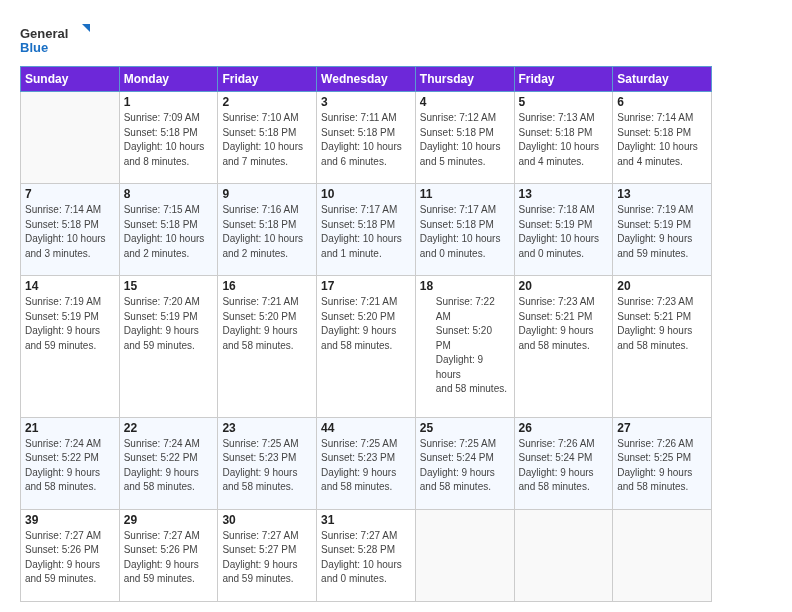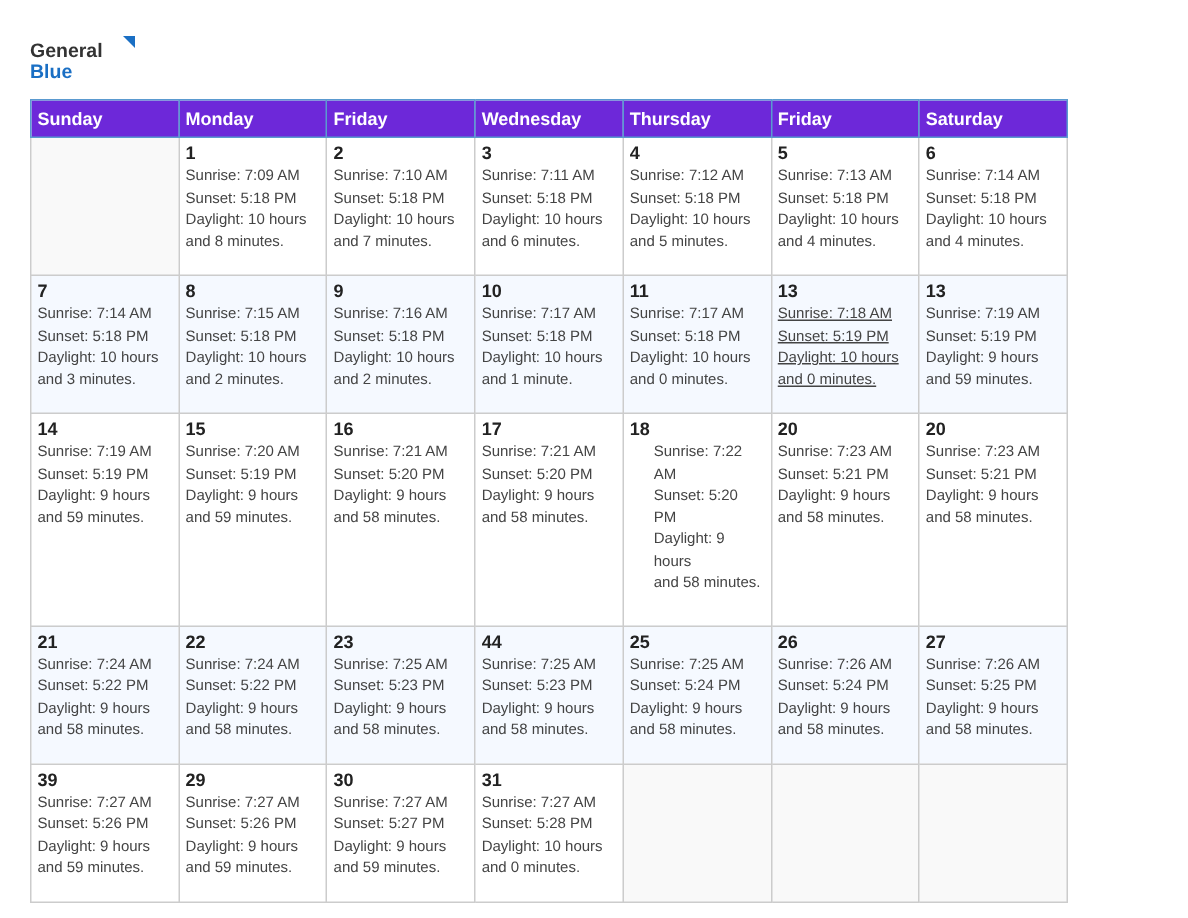--- a/index.html
+++ b/index.html
@@ -193,21 +193,21 @@
           </td>
           <td>
             <span class="day-num">11</span>
             <div class="day-info" style="white-space: pre-line;">Sunrise: 7:17 AM
 Sunset: 5:18 PM
 Daylight: 10 hours
 and 0 minutes.</div>
           </td>
           <td>
             <span class="day-num">13</span>
-            <div class="day-info" style="white-space: pre-line; text-decoration: underline;">Sunrise: 7:18 AM
+            <div class="day-info" style="white-space: pre-line;">Sunrise: 7:18 AM
 Sunset: 5:19 PM
 Daylight: 10 hours
 and 0 minutes.</div>
           </td>
           <td>
             <span class="day-num">13</span>
             <div class="day-info" style="white-space: pre-line;">Sunrise: 7:19 AM
 Sunset: 5:19 PM
 Daylight: 9 hours
 and 59 minutes.</div>

